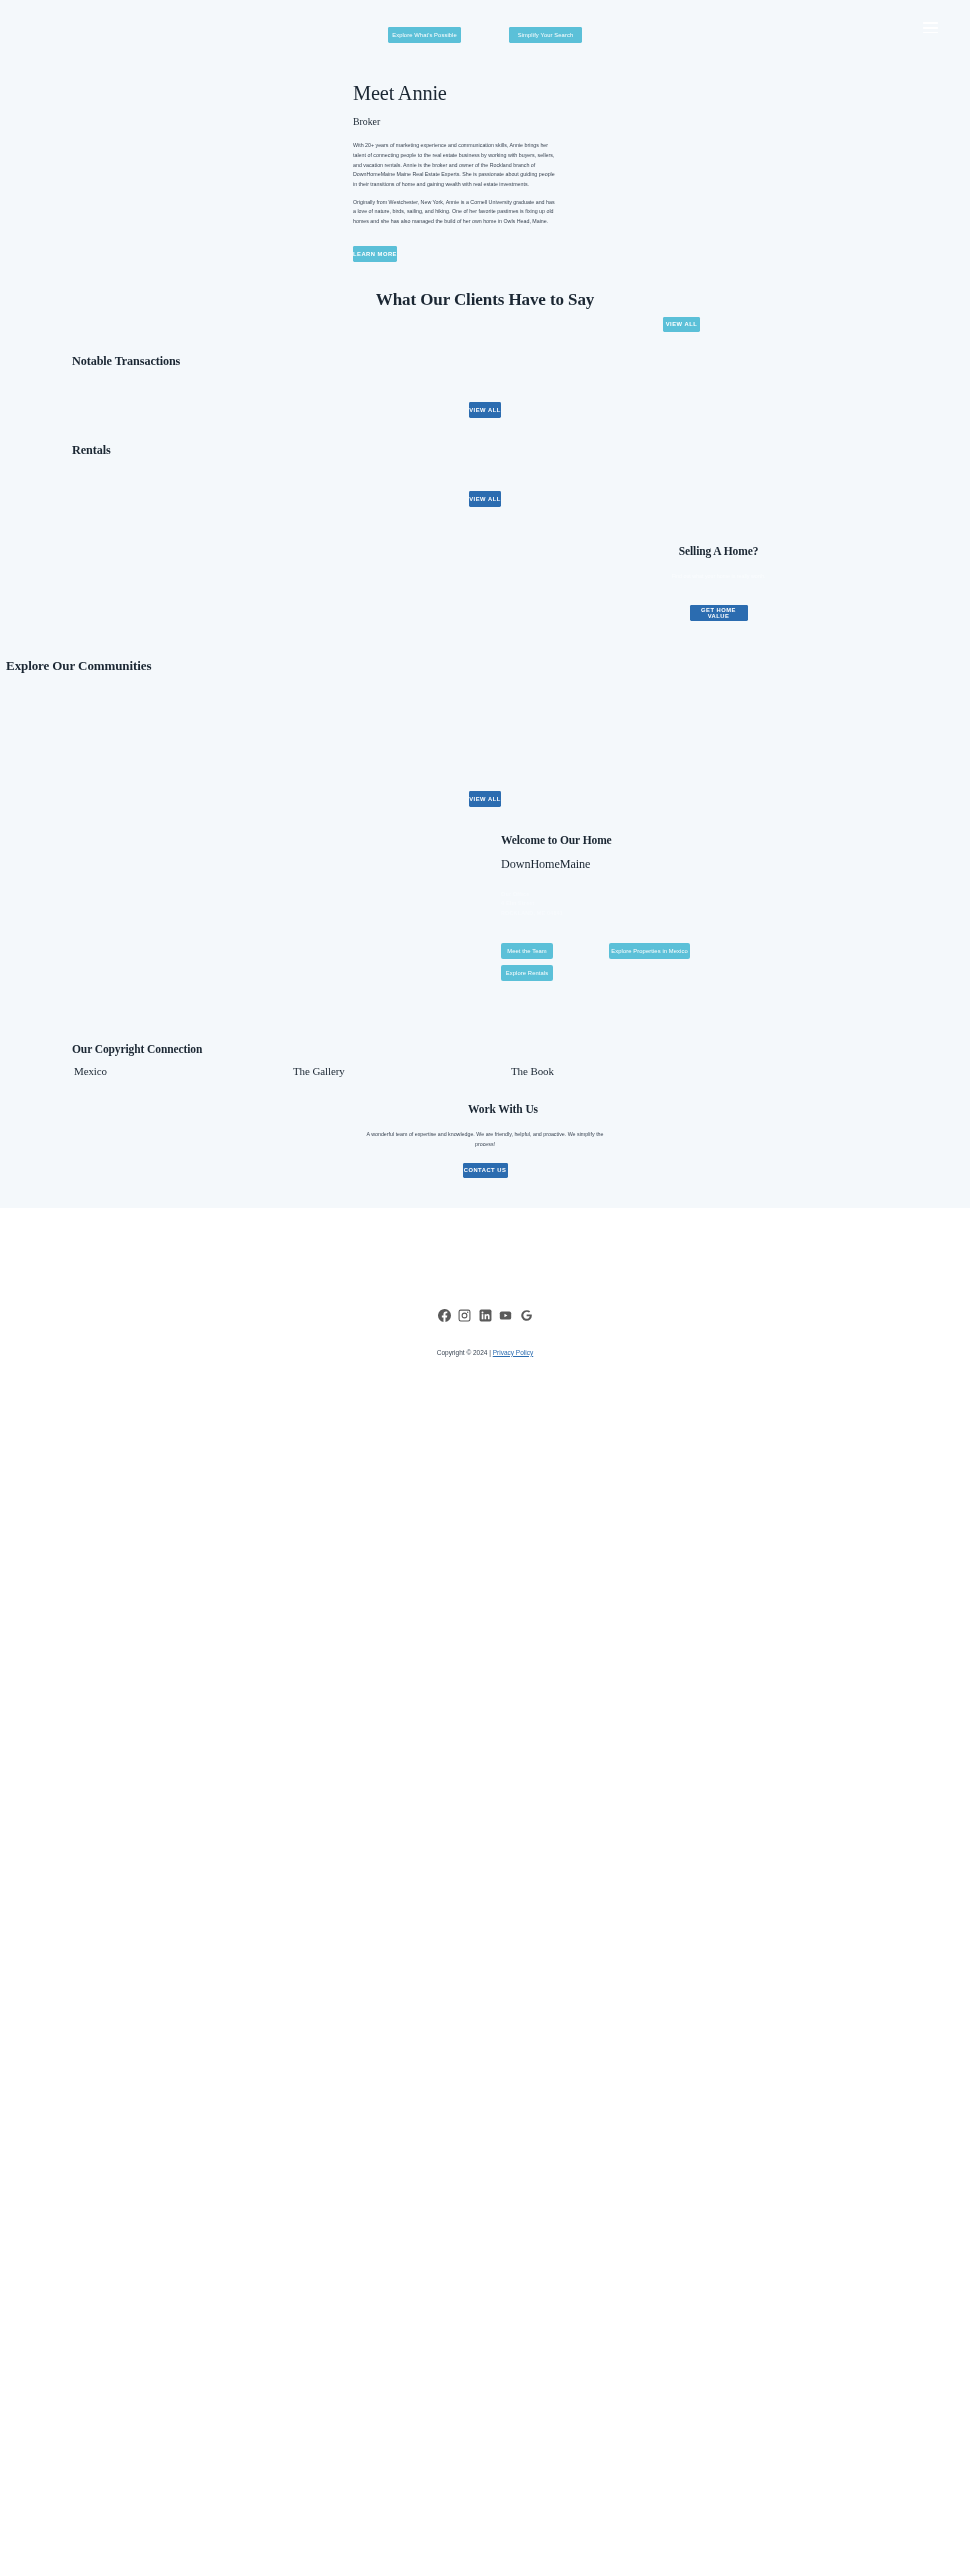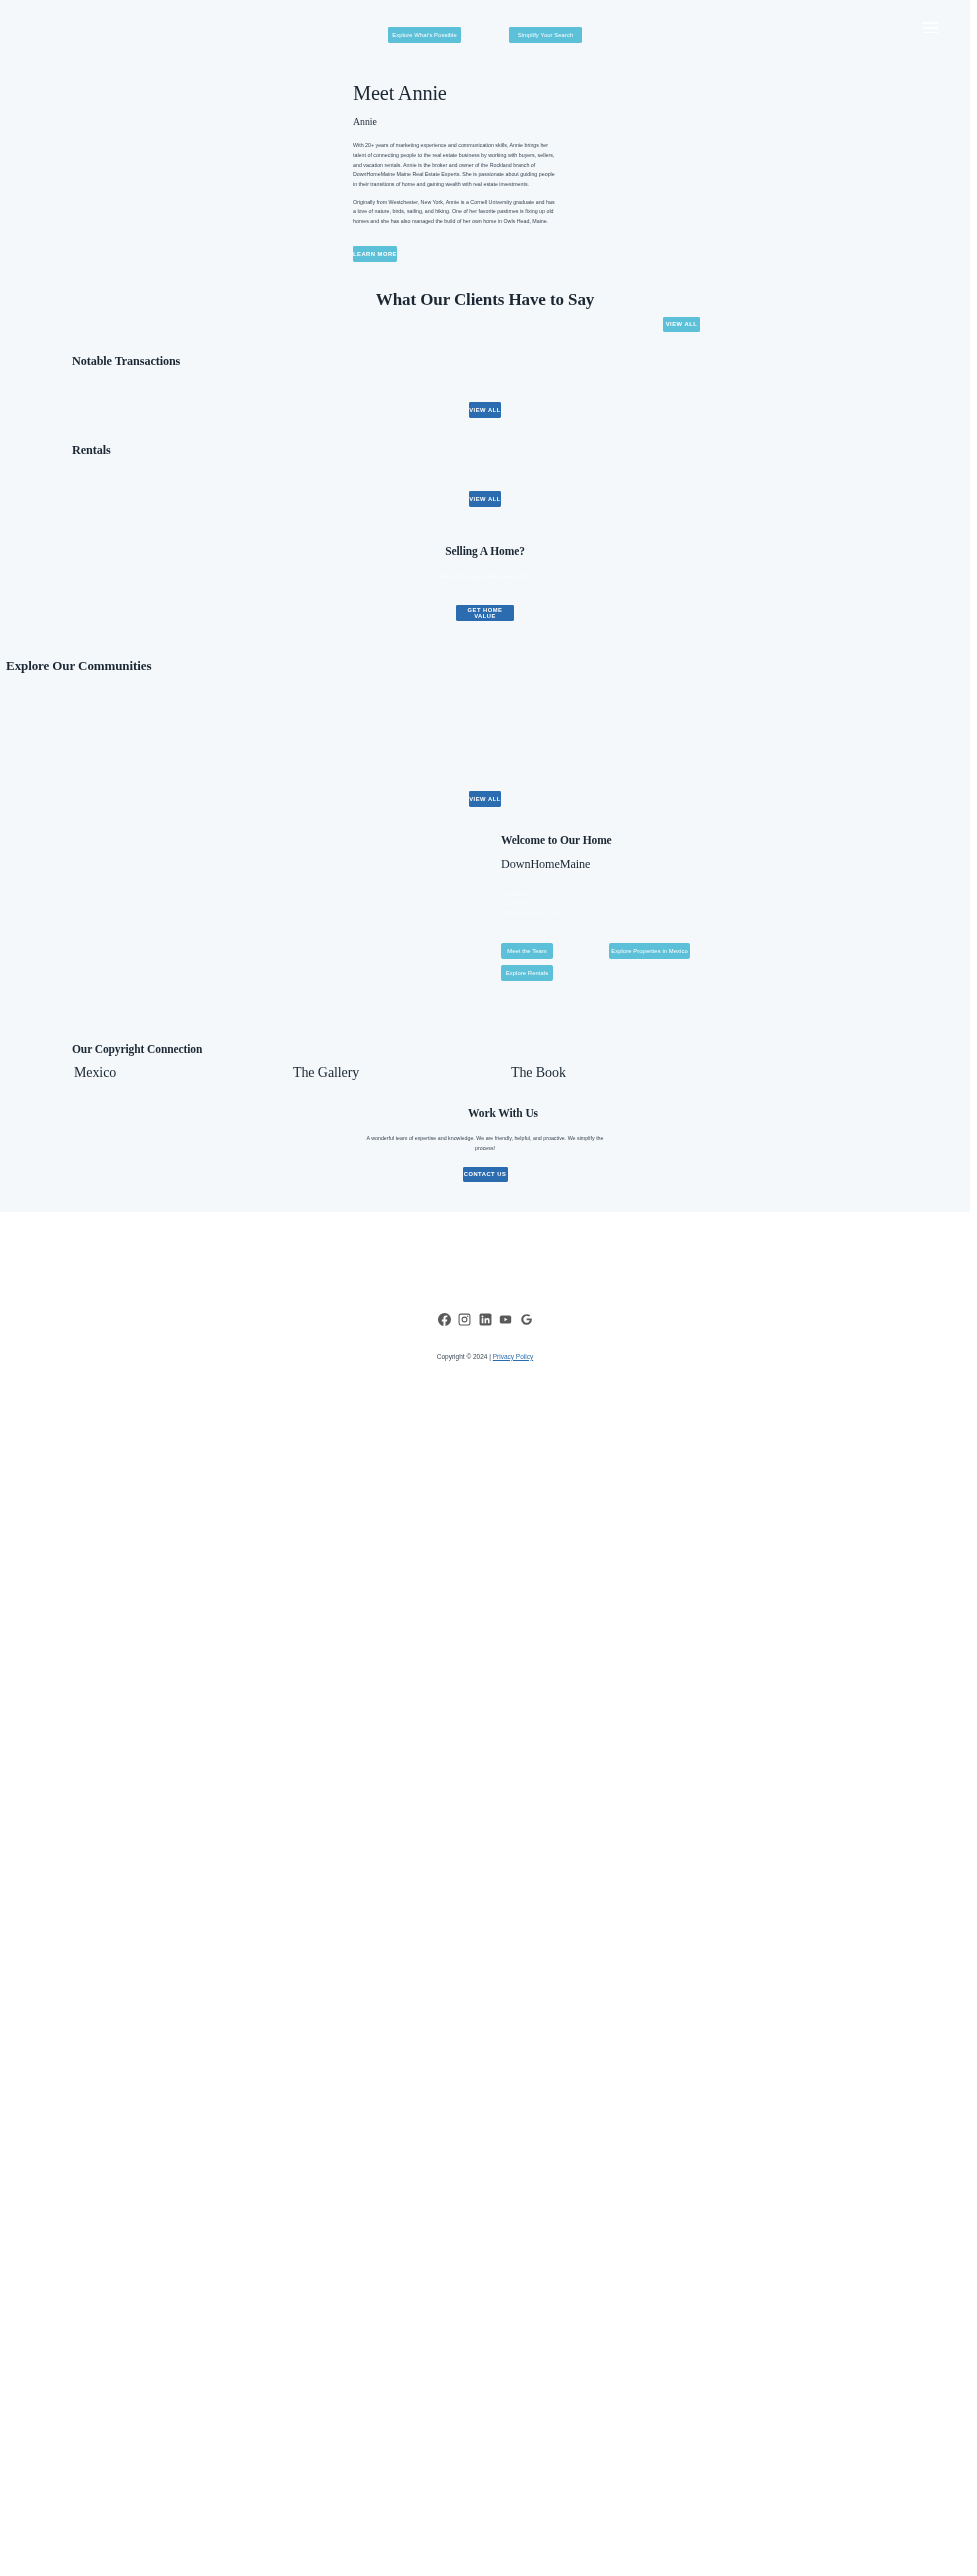--- a/index.html
+++ b/index.html
@@ -88,21 +88,21 @@
   .listing { position: relative; }
   .listing-title {
     font-size: 12.2px; color: #1b2733; letter-spacing: -0.1px;
   }
   .listing-viewall {
     display: flex; justify-content: center;
   }
 
   
   .sellbuy {
-    display: flex; justify-content: center;
+    display: flex; justify-content: flex-end;
     padding: 0 163px; margin-top: 38px;
   }
   .sb-col { width: 177px; text-align: center; }
   .sb-title { font-size: 11.5px; color: #1b2733; letter-spacing: -0.1px; }
   .sb-sub {
     font-size: 5.3px; line-height: 1.85; margin-top: 15.6px;
     min-height: 18.3px;
   }
   .sb-sub.muted { color: #fafcfe; }
   .sb-sub.dark  { color: #3a4553; }
@@ -136,21 +136,21 @@
   .btn-mexico { width: 81px; }
   .btn-rentals { width: 52px; }
 
   
   .connection { margin-top: 62px; padding-left: 72px; }
   .connection-title { font-size: 11.5px; color: #1b2733; letter-spacing: -0.1px; }
   .connection-items {
     display: flex; margin-top: 9.5px; padding-right: 149px;
   }
   .connection-item {
-    font-size: 14px; color: #1b2733; letter-spacing: -0.1px;
+    font-size: 11px; color: #1b2733; letter-spacing: -0.1px;
   }
   .ci-0 { width: 178px; padding-left: 2px; }
   .ci-1 { width: 178px; padding-left: 43px; }
   .ci-2 { padding-left: 83px; }
 
   
   .workwith { margin-top: 26px; text-align: center; padding-bottom: 30px; }
   .workwith-title { font-size: 11.5px; color: #1b2733; letter-spacing: -0.1px; margin-left: 36px; }
   .workwith-sub {
     font-size: 5.3px; line-height: 1.85; color: #3a4553;
@@ -188,21 +188,21 @@
       </div>
       <div class="hamburger">
         <span></span>
         <span></span>
         <span></span>
       </div>
     </div>
 
     <div class="annie-wrap">
       <h1 class="serif annie-title">Meet Annie</h1>
-      <div class="serif annie-role">Annie</div>
+      <div class="serif annie-role">Broker</div>
       <div class="annie-body">
         <p>With 20+ years of marketing experience and communication skills, Annie brings her talent of connecting people to the real estate business by working with buyers, sellers, and vacation rentals. Annie is the broker and owner of the Rockland branch of DownHomeMaine Maine Real Estate Experts. She is passionate about guiding people in their transitions of home and gaining wealth with real estate investments.</p>
         <p>Originally from Westchester, New York, Annie is a Cornell University graduate and has a love of nature, birds, sailing, and hiking. One of her favorite pastimes is fixing up old homes and she has also managed the build of her own home in Owls Head, Maine.</p>
       </div>
       <div class="annie-cta">
         <button class="btn btn-teal btn-cap btn-learn">LEARN MORE</button>
       </div>
     </div>
 
     <div class="testimonial-sec">

